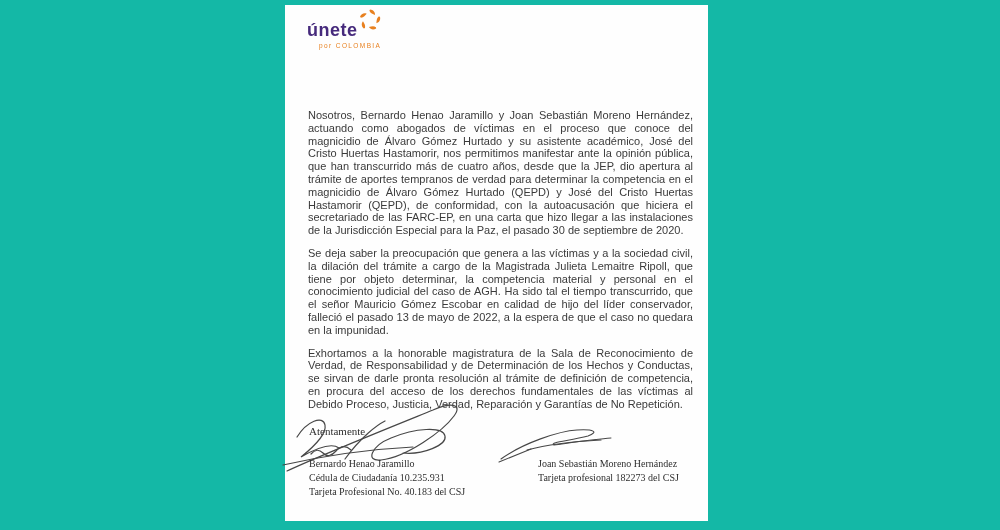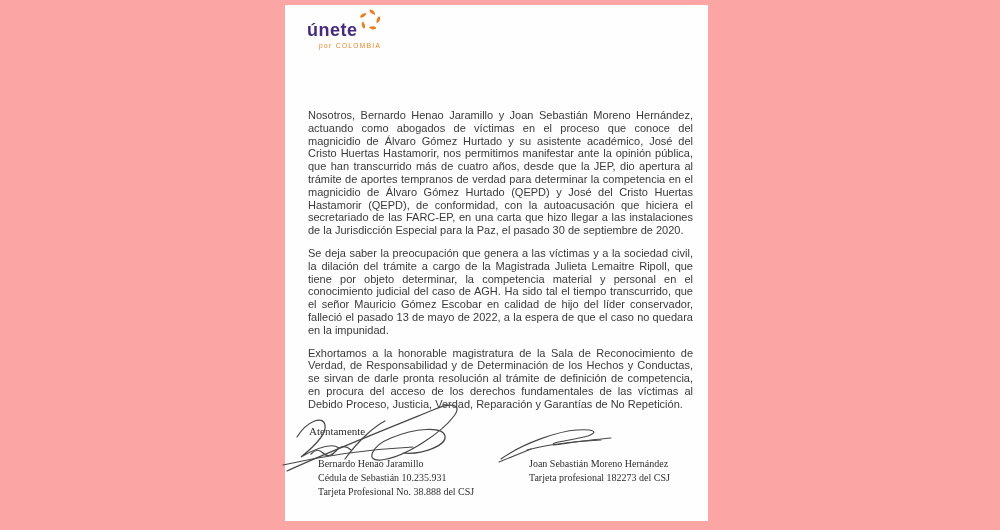--- a/index.html
+++ b/index.html
@@ -8,21 +8,21 @@
     background: #000000;
     width: 1000px;
     height: 530px;
     overflow: hidden;
     font-family: "Liberation Sans", sans-serif;
   }
   .stage {
     position: relative;
     width: 1000px;
     height: 530px;
-    background: #fca5a5;
+    background: #14b8a6;
   }
   .sheet {
     position: absolute;
     left: 285px;
     top: 5px;
     width: 423px;
     height: 516px;
     background: #fefefe;
   }
   
@@ -99,24 +99,23 @@
     height: 42px;
   }
   .sig-block {
     position: absolute;
     top: 452px;
     width: 210px;
     font-family: "Liberation Serif", serif;
     font-size: 10px;
     line-height: 14px;
     color: #2e2e2e;
-    margin-left: 9px;
   }
   .sig-block-left  { left: 24px; }
-  .sig-block-right { left: 235px; }
+  .sig-block-right { left: 253px; }
   .sig-block div { white-space: nowrap; }
 </style>
 </head>
 <body>
 
 <div class="stage">
   <div class="sheet">
 
     <div class="logo">
       <svg class="logo-icon" viewBox="0 0 26 26" xmlns="http://www.w3.org/2000/svg">
@@ -159,22 +158,22 @@
     </svg>
 
     <svg class="sig-right-svg" viewBox="0 0 125 42" xmlns="http://www.w3.org/2000/svg" fill="none" stroke="#474747" stroke-width="1.1" stroke-linecap="round">
       <path d="M4,36 C26,20 62,8 80,7 C97,6 102,9 91,13 C72,18 52,19 57,22 C72,20 98,16 114,15"></path>
       <path d="M30,27 C52,21 84,18 104,17"></path>
       <path d="M2,39 L34,26"></path>
     </svg>
 
     <div class="sig-block sig-block-left">
       <div>Bernardo Henao Jaramillo</div>
-      <div>Cédula de Sebastián 10.235.931</div>
-      <div>Tarjeta Profesional No. 38.888 del CSJ</div>
+      <div>Cédula de Ciudadanía 10.235.931</div>
+      <div>Tarjeta Profesional No. 40.183 del CSJ</div>
     </div>
 
     <div class="sig-block sig-block-right">
       <div>Joan Sebastián Moreno Hernández</div>
       <div>Tarjeta profesional 182273 del CSJ</div>
     </div>
 
   </div>
 </div>
 

